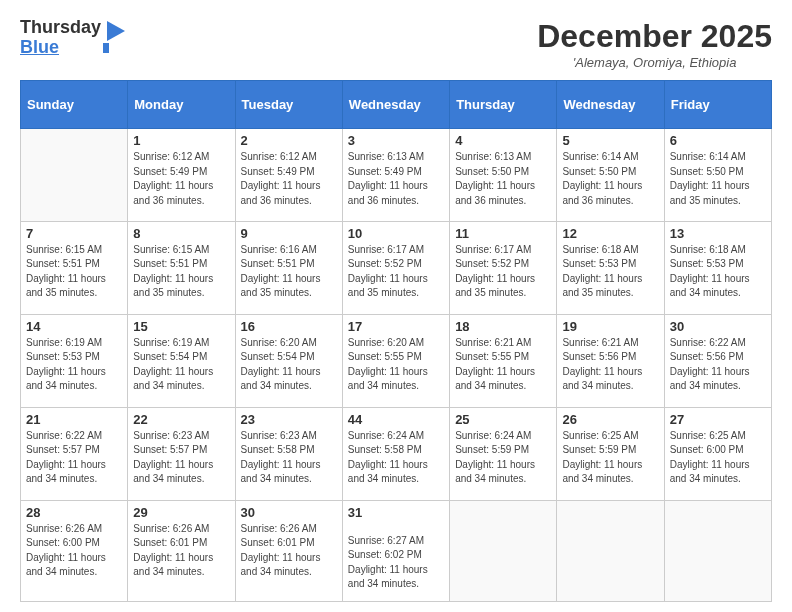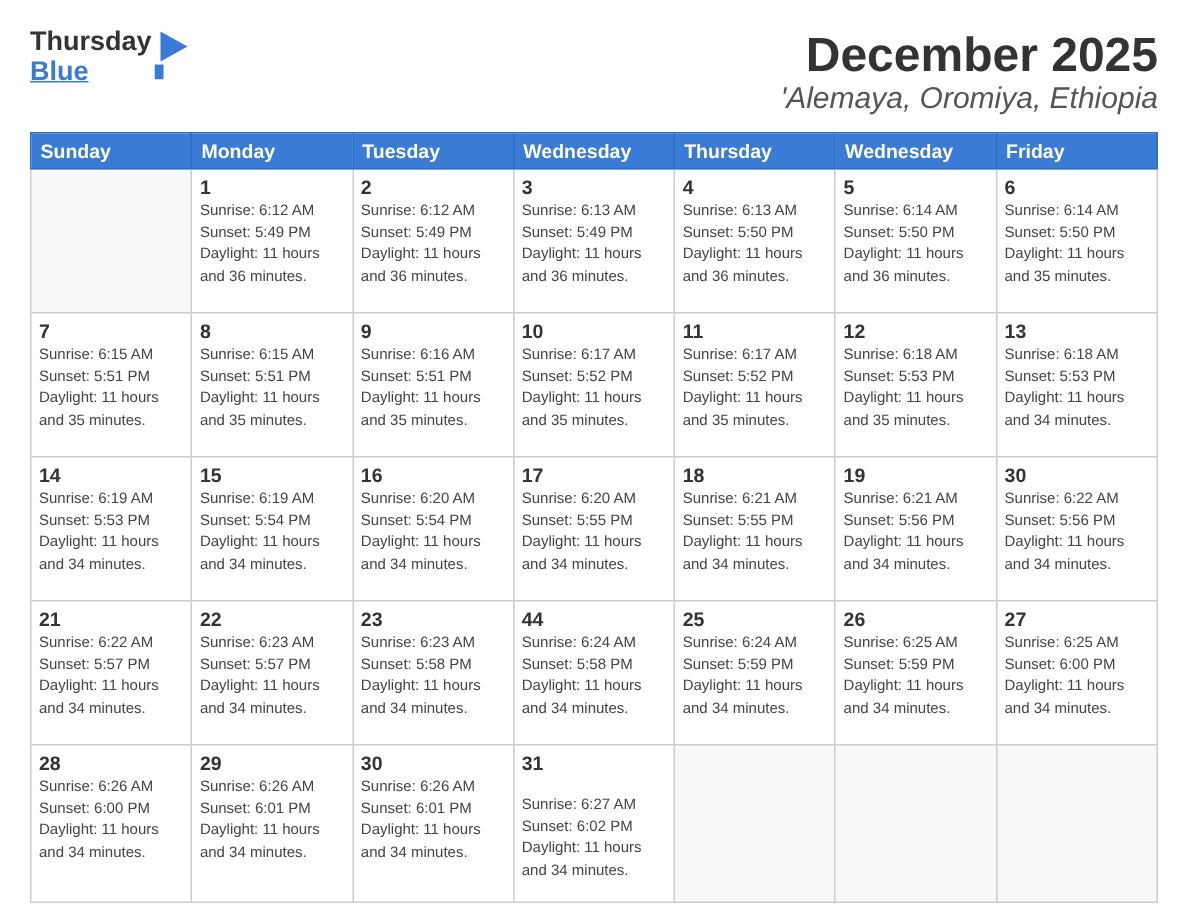--- a/index.html
+++ b/index.html
@@ -37,44 +37,44 @@
       font-weight: bold;
       color: #333;
     }
     .logo-blue {
       font-size: 18px;
       font-weight: bold;
       color: #3a7bd5;
       text-decoration: underline;
     }
     .title-area {
-      text-align: right;
+      text-align: center;
     }
     .month-title {
       font-size: 32px;
       font-weight: bold;
       color: #333;
     }
     .subtitle {
-      font-size: 20px;
+      font-size: 13px;
       color: #555;
       font-style: italic;
     }
     .calendar {
       flex: 1;
       border: 1px solid #ccc;
       border-collapse: collapse;
       width: 100%;
       table-layout: fixed;
     }
     .calendar th {
       background: #3a7bd5;
       color: #fff;
       text-align: left;
-      padding: 4px 6px;
+      padding: 16px 6px;
       font-size: 13px;
       font-weight: bold;
       border: 1px solid #2d6ec0;
     }
     .calendar td {
       border: 1px solid #ccc;
       vertical-align: top;
       padding: 4px 5px;
       font-size: 10.5px;
       color: #333;

